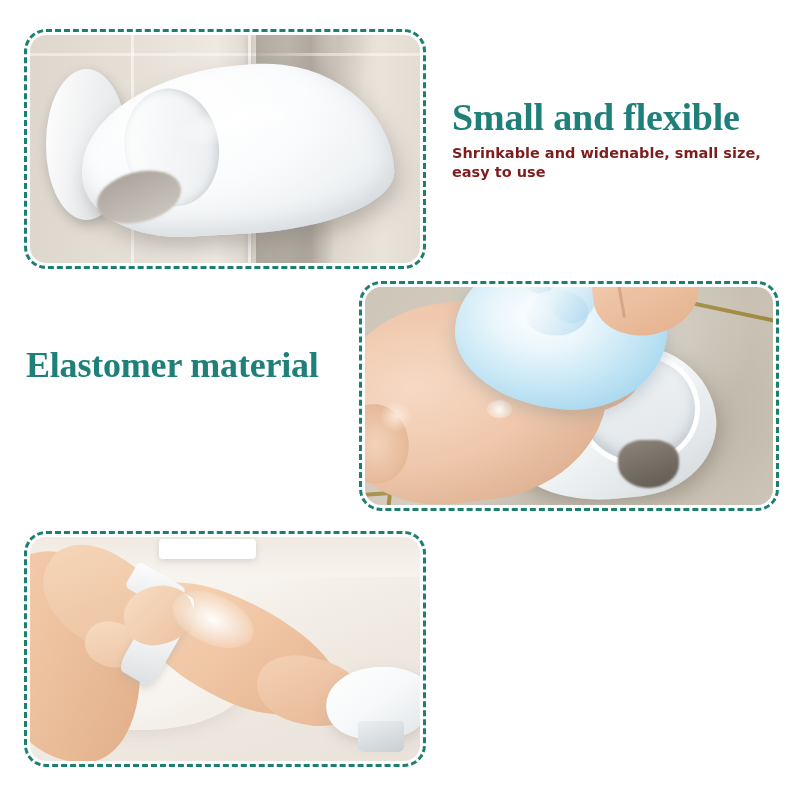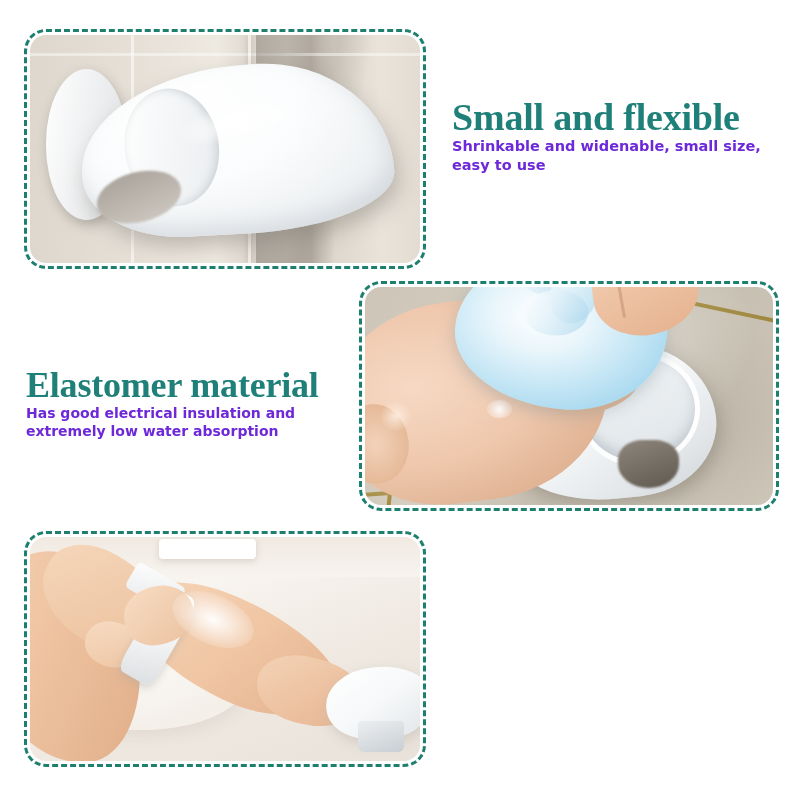--- a/index.html
+++ b/index.html
@@ -297,41 +297,42 @@
   }
   .p3-step-cup {
     position: absolute; left: 84%; top: 82%; width: 12%; height: 14%;
     background: linear-gradient(160deg, #eceff1, #c8ced3);
     border-radius: 4px 4px 6px 6px;
   }
 
   
   .text-block { position: absolute; }
   .text-block.t1 { left: 452px; top: 98px;  width: 336px; }
-  .text-block.t2 { left: 26px;  top: 367px; width: 336px; }
+  .text-block.t2 { left: 26px;  top: 347px; width: 336px; }
   .text-block.t3 { left: 444px; top: 603px; width: 346px; }
 
   .feature-title {
     font-family: "Liberation Serif", serif;
     font-weight: 700;
     font-size: 38px;
     line-height: 1.02;
     color: #1e8078;
     letter-spacing: -0.2px;
     white-space: nowrap;
   }
   .text-block.t2 .feature-title { font-size: 36px; }
   .text-block.t3 .feature-title { font-size: 37px; }
 
   .feature-desc {
     font-family: "DejaVu Sans", sans-serif;
     font-weight: 700;
     font-size: 14.5px;
     line-height: 1.32;
-    color: #6d28d9;
+    color: #7f1d1d;
+    margin-top: 7px;
   }
   .text-block.t2 .feature-desc { font-size: 14px; }
   .text-block.t3 .feature-desc { font-size: 14.5px; }
 </style>
 </head>
 <body>
 
 <div class="infographic">
 
   <div class="photo-frame f1">
@@ -376,21 +377,20 @@
         <div class="p2-loofah-f2"></div>
         <div class="p2-loofah-f3"></div>
       </div>
       <div class="p2-fingers"></div>
       <div class="p2-finger-line"></div>
     </div>
   </div>
 
   <div class="text-block t2">
     <div class="feature-title">Elastomer material</div>
-    <div class="feature-desc">Has good electrical insulation and extremely low water absorption</div>
   </div>
 
   <div class="photo-frame f3">
     <div class="photo p3">
       <div class="p3-wall"></div>
       <div class="p3-mirror"></div>
       <div class="p3-tub"></div>
       <div class="p3-thigh"></div>
       <div class="p3-calf"></div>
       <div class="p3-foot"></div>

